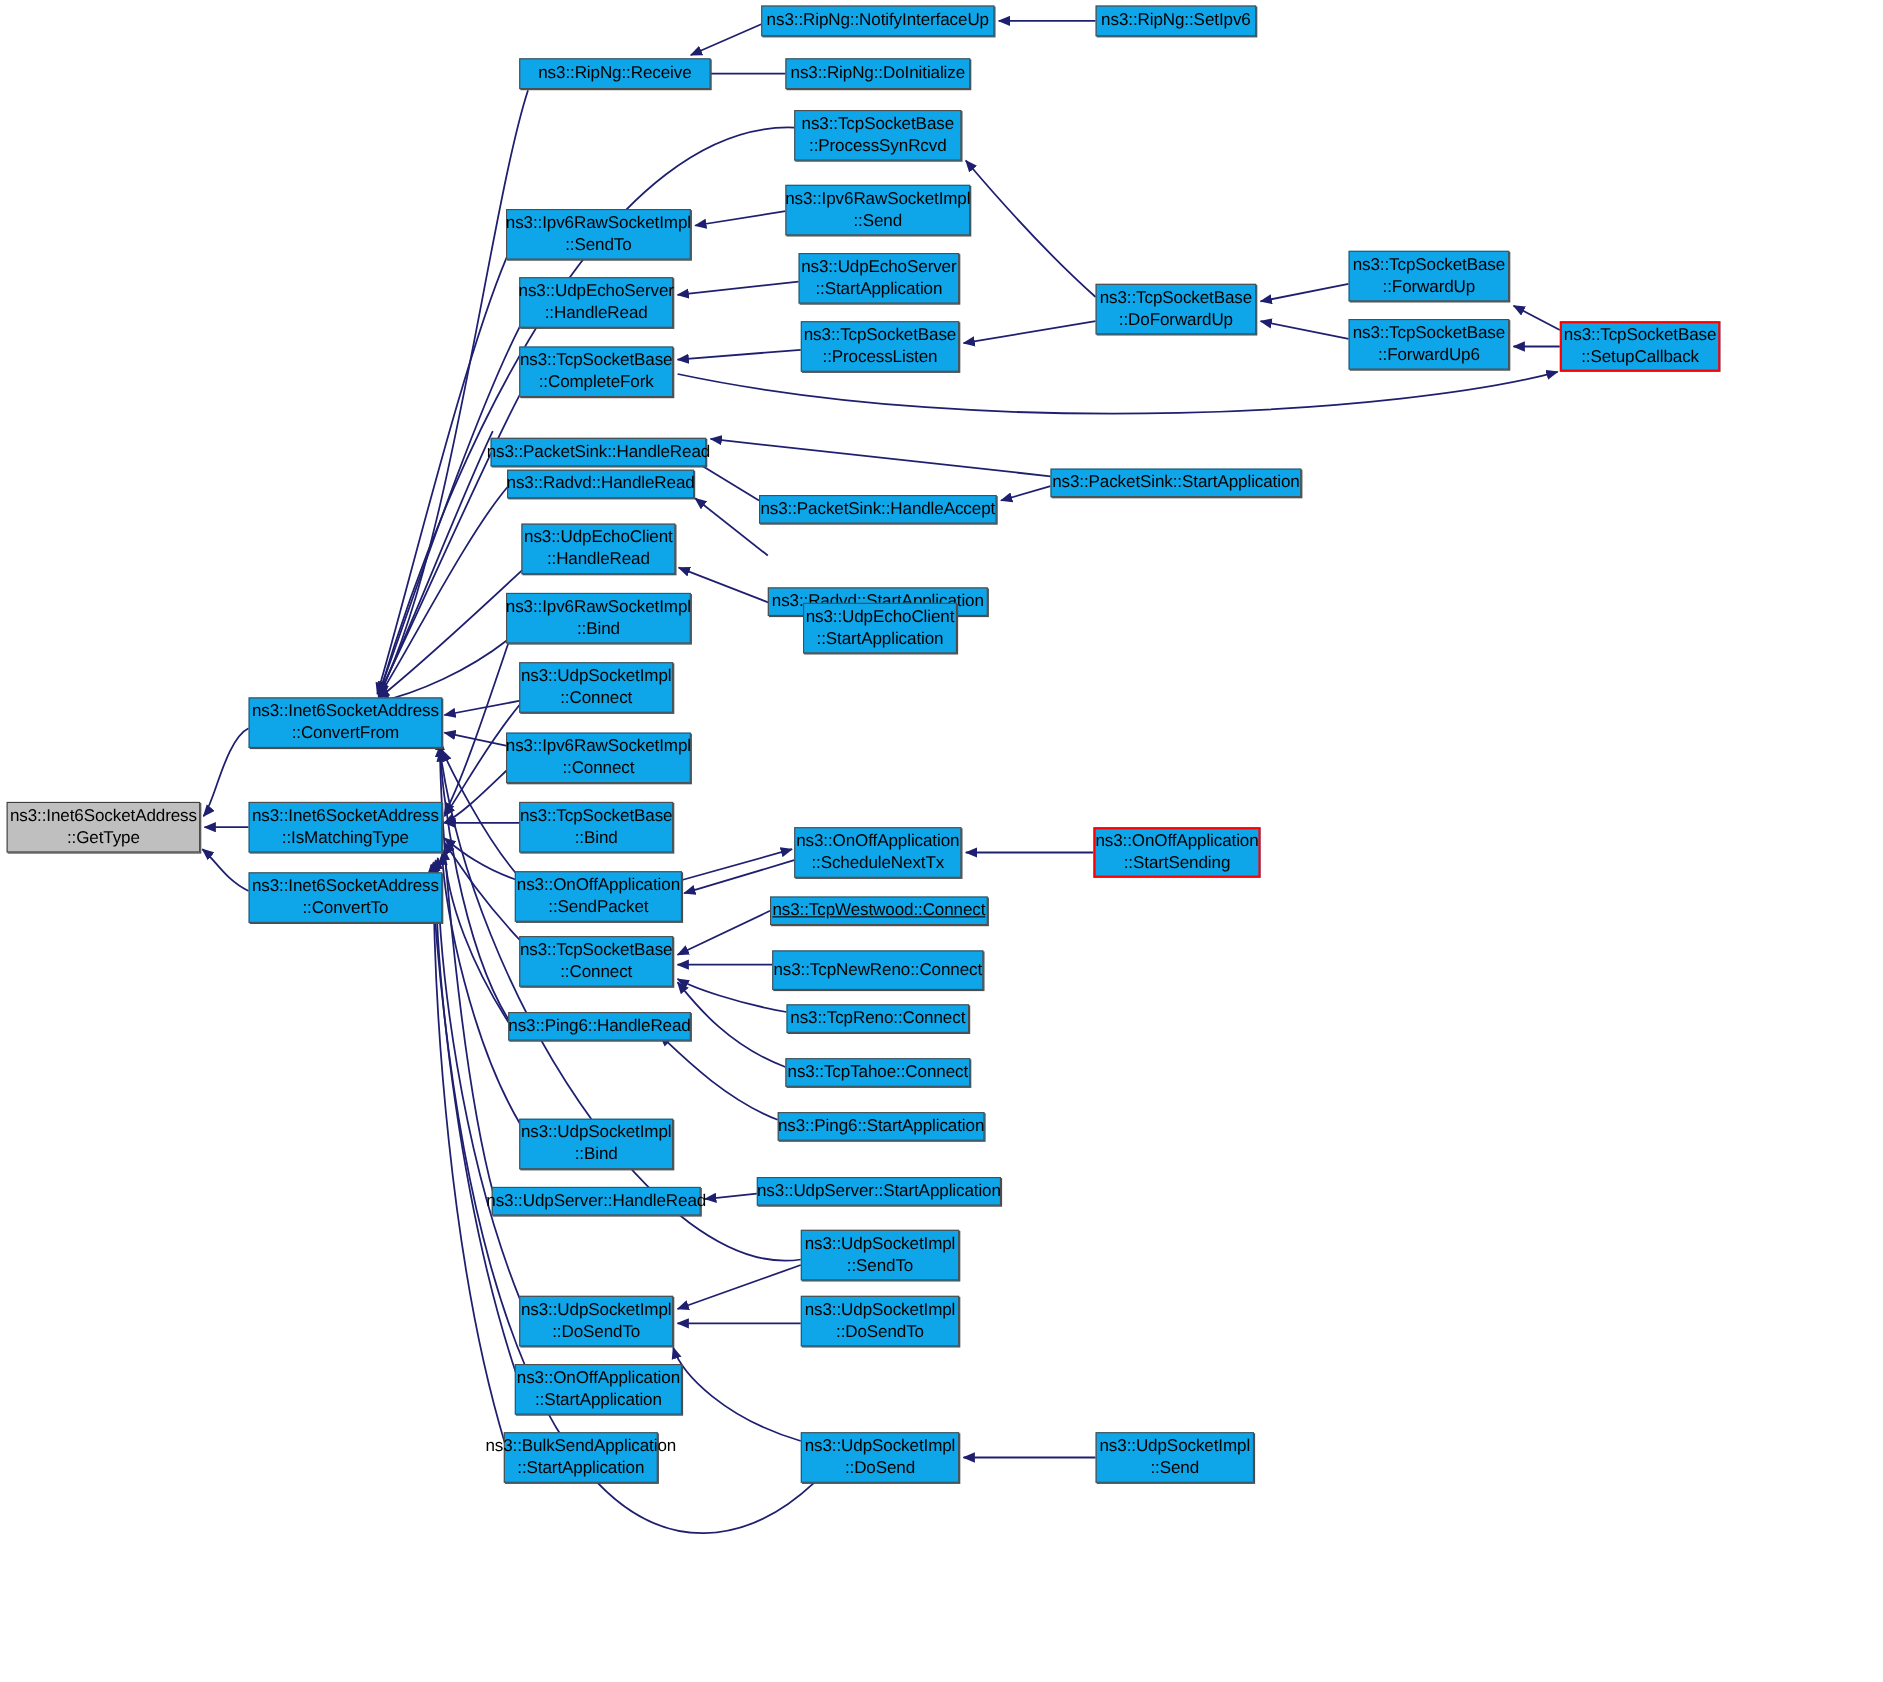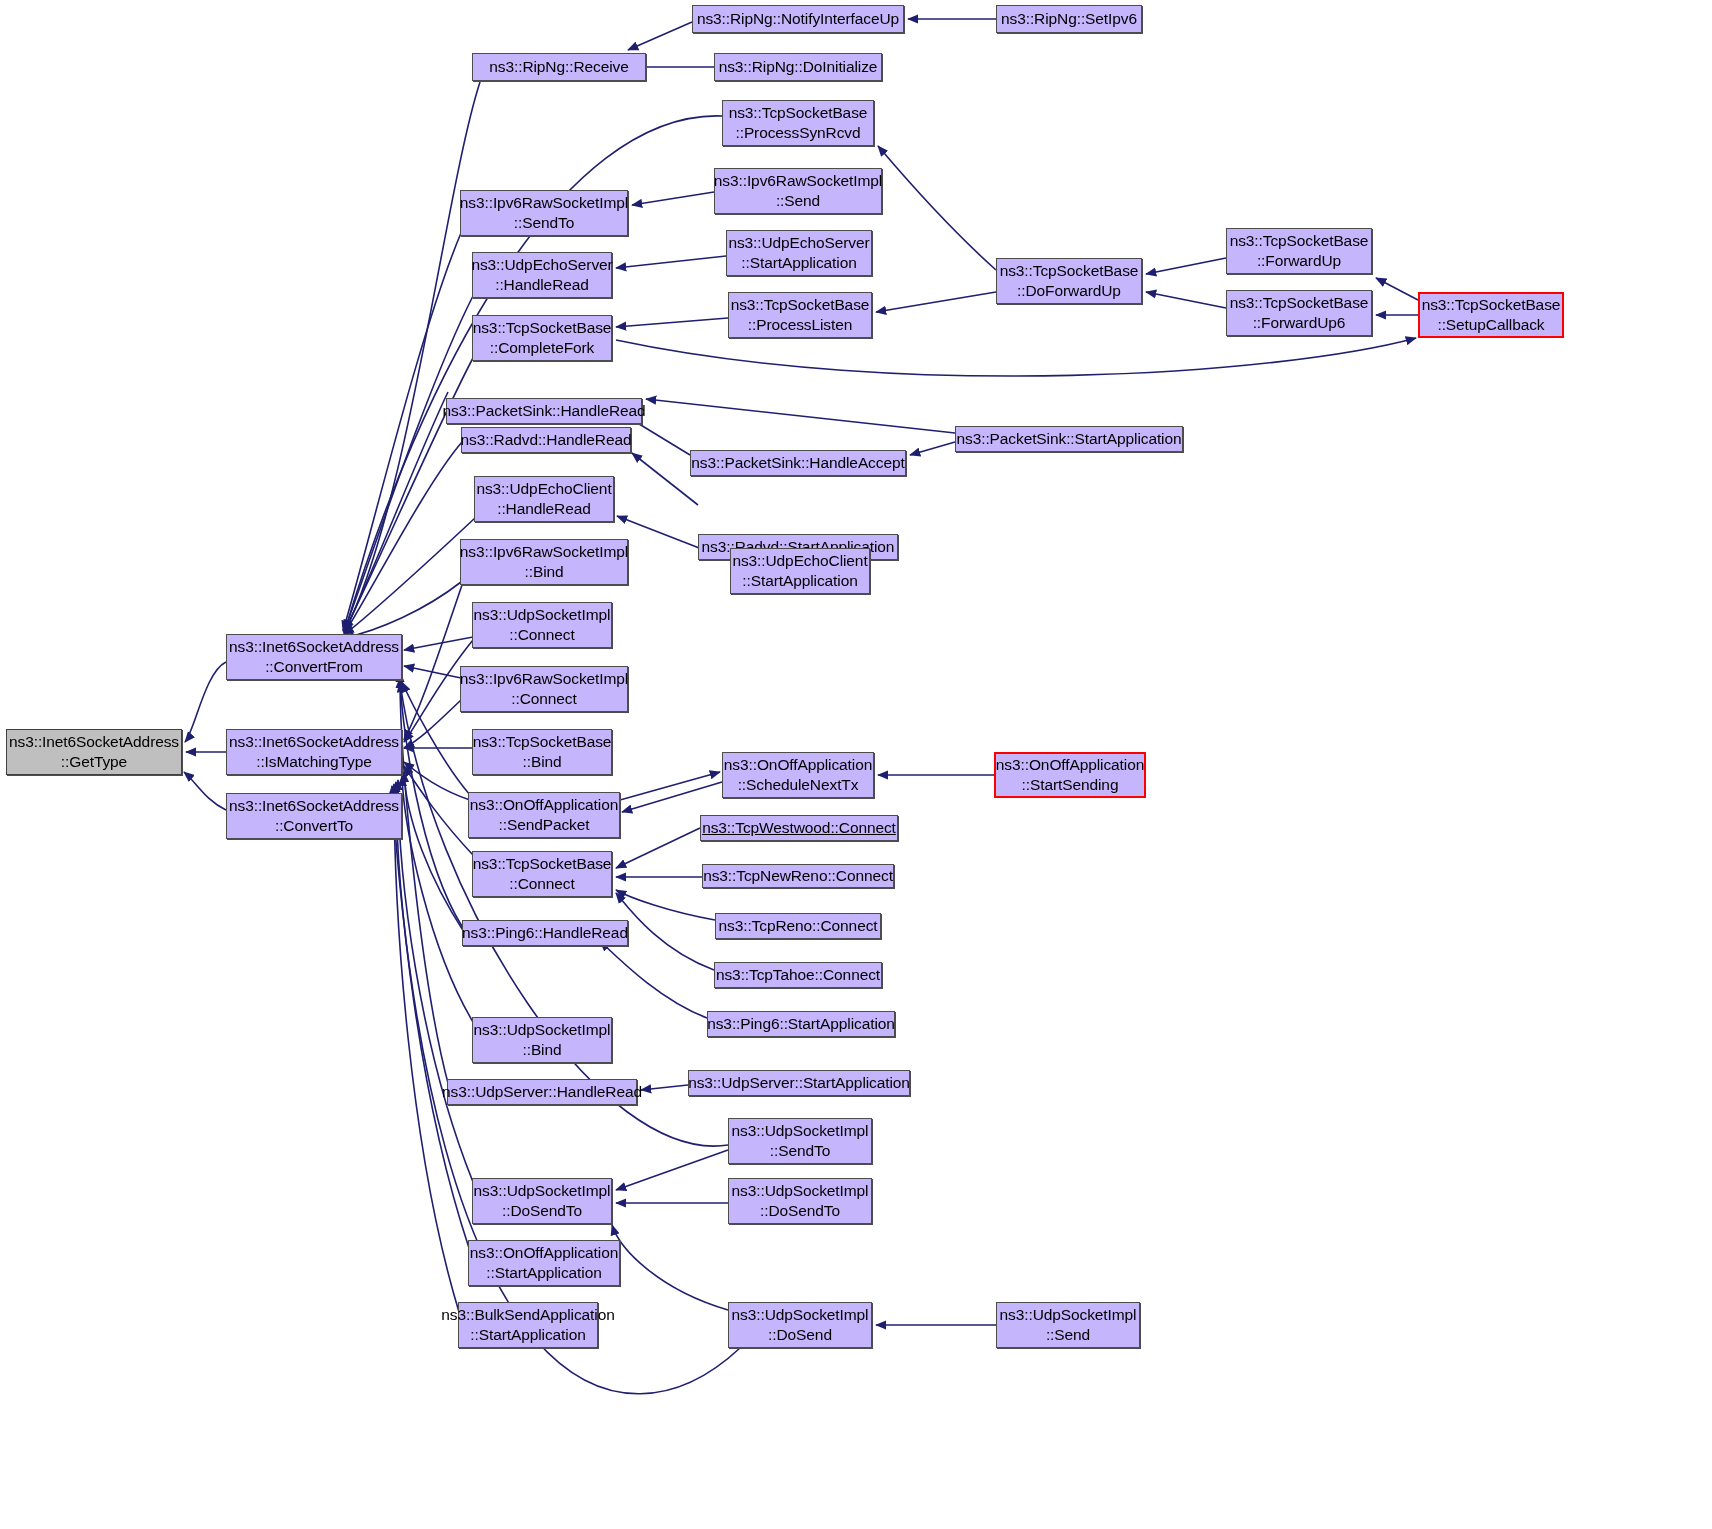--- a/index.html
+++ b/index.html
@@ -23,21 +23,21 @@
     height: 1529px;
     pointer-events: none;
   }
   .node {
     position: absolute;
     box-sizing: border-box;
     display: flex;
     align-items: center;
     justify-content: center;
     text-align: center;
-    background: #c4b5fd;
+    background: #0ea5e9;
     border: 1px solid #4d4d4d;
     color: #000000;
     font-size: 15.5px;
     line-height: 1.28;
     letter-spacing: -0.1px;
     white-space: pre-line;
     z-index: 5;
     box-shadow: 1px 1px 0 0 #4d4d4d;
   }
   .node.current {
@@ -177,21 +177,21 @@
 ::Bind</div>
       <div class="node" style="left: 722px; top: 752px; width: 152px; height: 46px;">ns3::OnOffApplication
 ::ScheduleNextTx</div>
       <div class="node highlight" style="left: 994px; top: 752px; width: 152px; height: 46px;">ns3::OnOffApplication
 ::StartSending</div>
       <div class="node" style="left: 468px; top: 792px; width: 152px; height: 46px;">ns3::OnOffApplication
 ::SendPacket</div>
       <div class="node" style="left: 700px; top: 815px; width: 198px; height: 26px; text-decoration: underline;">ns3::TcpWestwood::Connect</div>
       <div class="node" style="left: 472px; top: 851px; width: 140px; height: 46px;">ns3::TcpSocketBase
 ::Connect</div>
-      <div class="node" style="left: 702px; top: 864px; width: 192px; height: 24px;">ns3::TcpNewReno::Connect</div>
+      <div class="node" style="left: 702px; top: 864px; width: 192px; height: 36px;">ns3::TcpNewReno::Connect</div>
       <div class="node" style="left: 715px; top: 913px; width: 166px; height: 26px;">ns3::TcpReno::Connect</div>
       <div class="node" style="left: 462px; top: 920px; width: 166px; height: 26px;">ns3::Ping6::HandleRead</div>
       <div class="node" style="left: 714px; top: 962px; width: 168px; height: 26px;">ns3::TcpTahoe::Connect</div>
       <div class="node" style="left: 707px; top: 1011px; width: 188px; height: 26px;">ns3::Ping6::StartApplication</div>
       <div class="node" style="left: 472px; top: 1017px; width: 140px; height: 46px;">ns3::UdpSocketImpl
 ::Bind</div>
       <div class="node" style="left: 447px; top: 1079px; width: 190px; height: 26px;">ns3::UdpServer::HandleRead</div>
       <div class="node" style="left: 688px; top: 1070px; width: 222px; height: 26px;">ns3::UdpServer::StartApplication</div>
       <div class="node" style="left: 728px; top: 1118px; width: 144px; height: 46px;">ns3::UdpSocketImpl
 ::SendTo</div>

